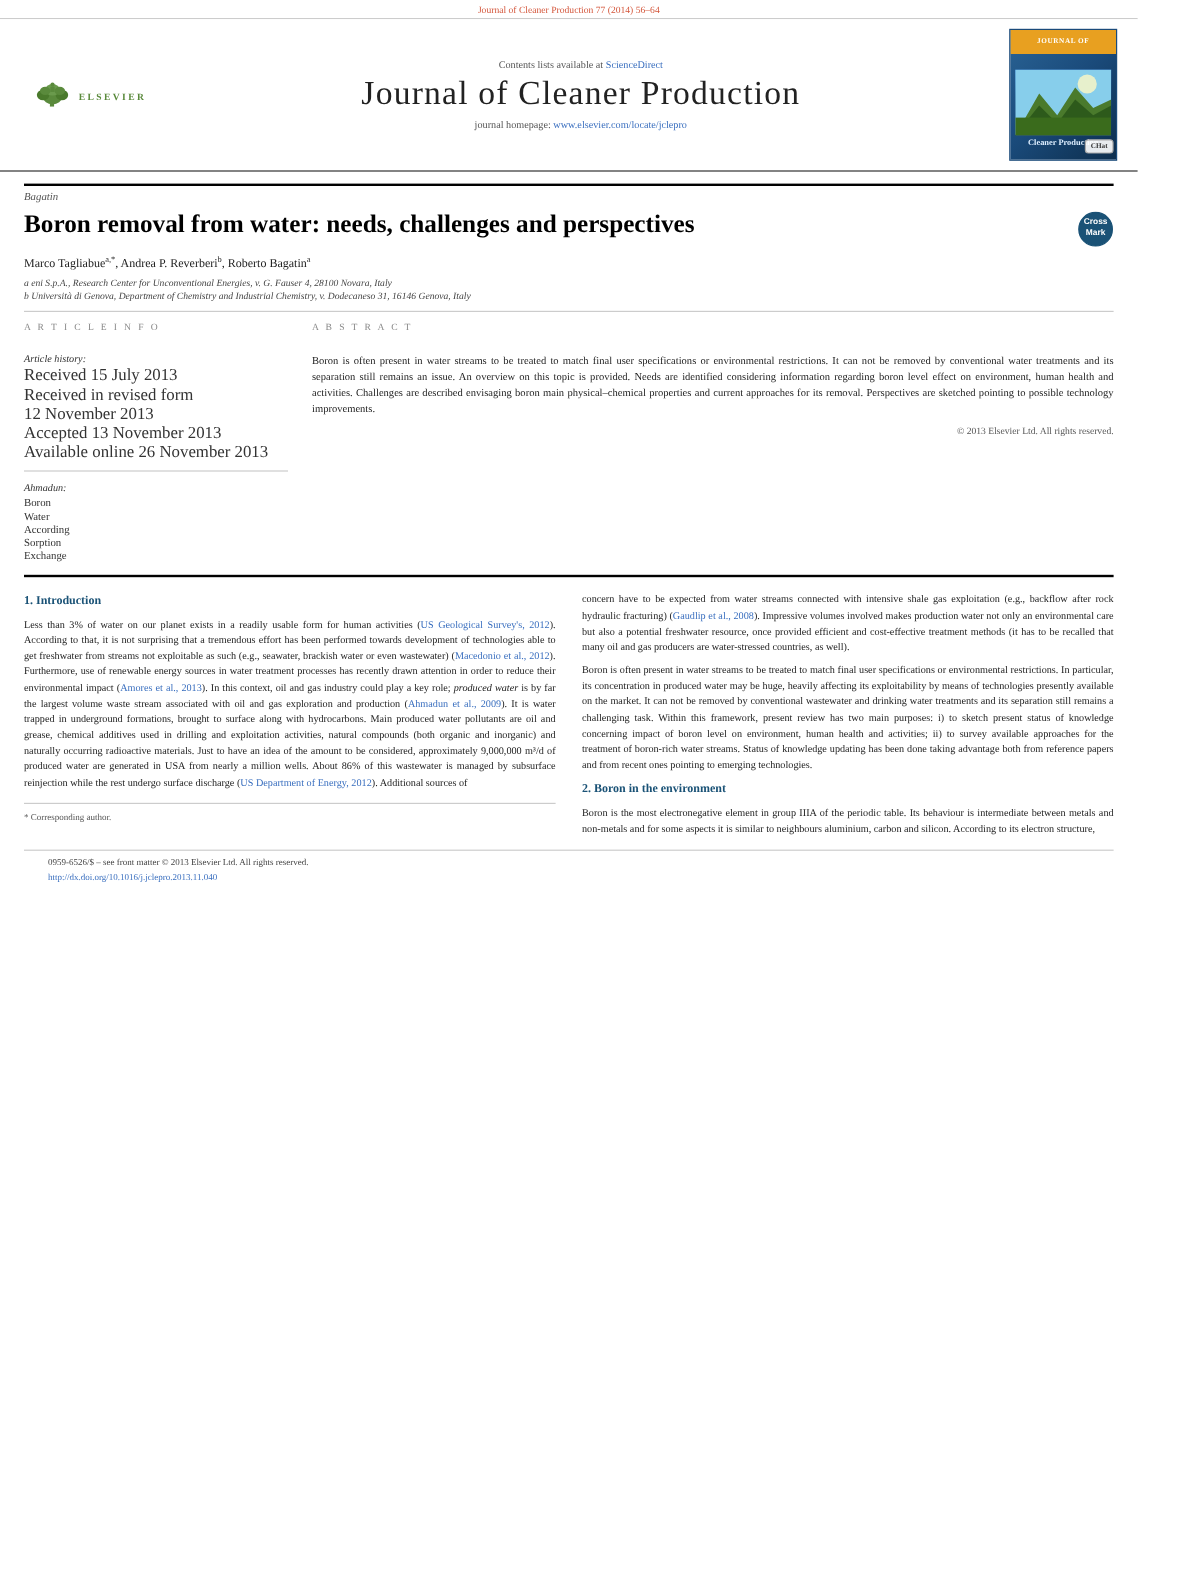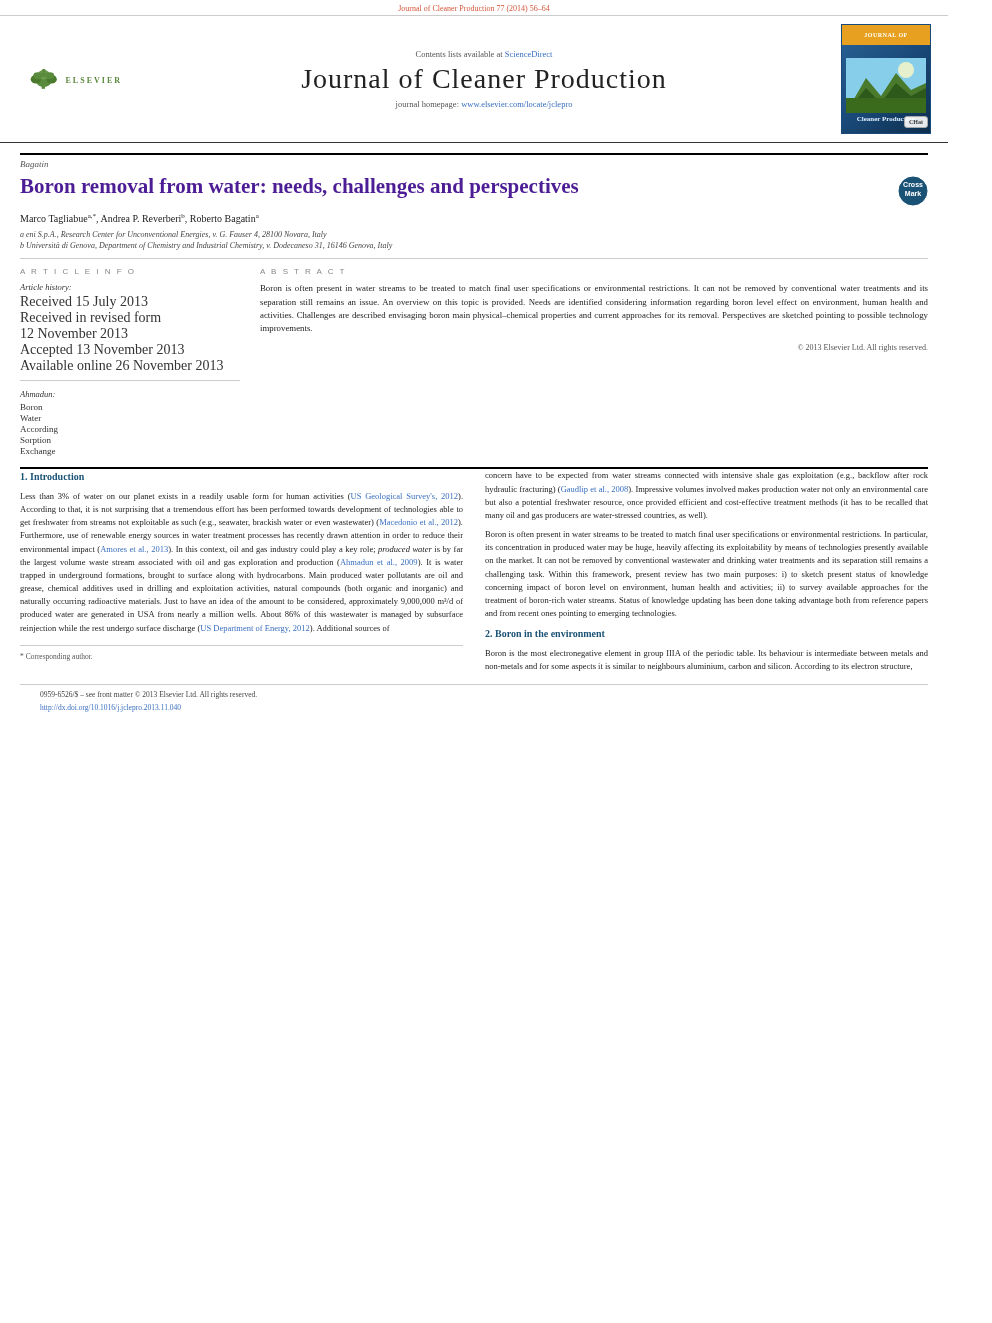--- a/index.html
+++ b/index.html
@@ -152,21 +152,21 @@
       color: #555;
       margin-bottom: 4px;
       border-top: 2px solid #000;
       padding-top: 4px;
     }
 
     
     .article-title {
       font-size: 21px;
       font-weight: bold;
-      color: #4c1d95;
+      color: #000000;
       margin-bottom: 6px;
       line-height: 1.25;
       display: flex;
       align-items: flex-start;
       gap: 10px;
     }
     .title-text { flex: 1; }
     .crossmark-badge {
       width: 30px;
       height: 30px;
@@ -208,22 +208,22 @@
       flex-shrink: 0;
     }
     .abstract-col {
       flex: 1;
     }
     .col-header {
       font-size: 8px;
       letter-spacing: 2px;
       color: #888;
       text-transform: uppercase;
-      font-family: Liberation Sans, sans-serif;
-      margin-bottom: 6px;
+      font-family: Liberation Serif, serif;
+      margin-bottom: 17px;
       font-weight: normal;
     }
     .info-label {
       font-size: 8.5px;
       font-style: italic;
       color: #333;
       margin-bottom: 2px;
     }
     .info-date {
       font-size: 14px;
@@ -258,20 +258,21 @@
     }
     .info-divider {
       border: none;
       border-top: 1px solid #ccc;
       margin: 6px 0;
     }
 
     
     .article-body {
       border-top: 2px solid #000;
+      padding-top: 12px;
     }
     .body-two-col {
       display: flex;
       gap: 22px;
     }
     .body-col {
       flex: 1;
       font-size: 8.8px;
       line-height: 1.55;
       color: #222;

